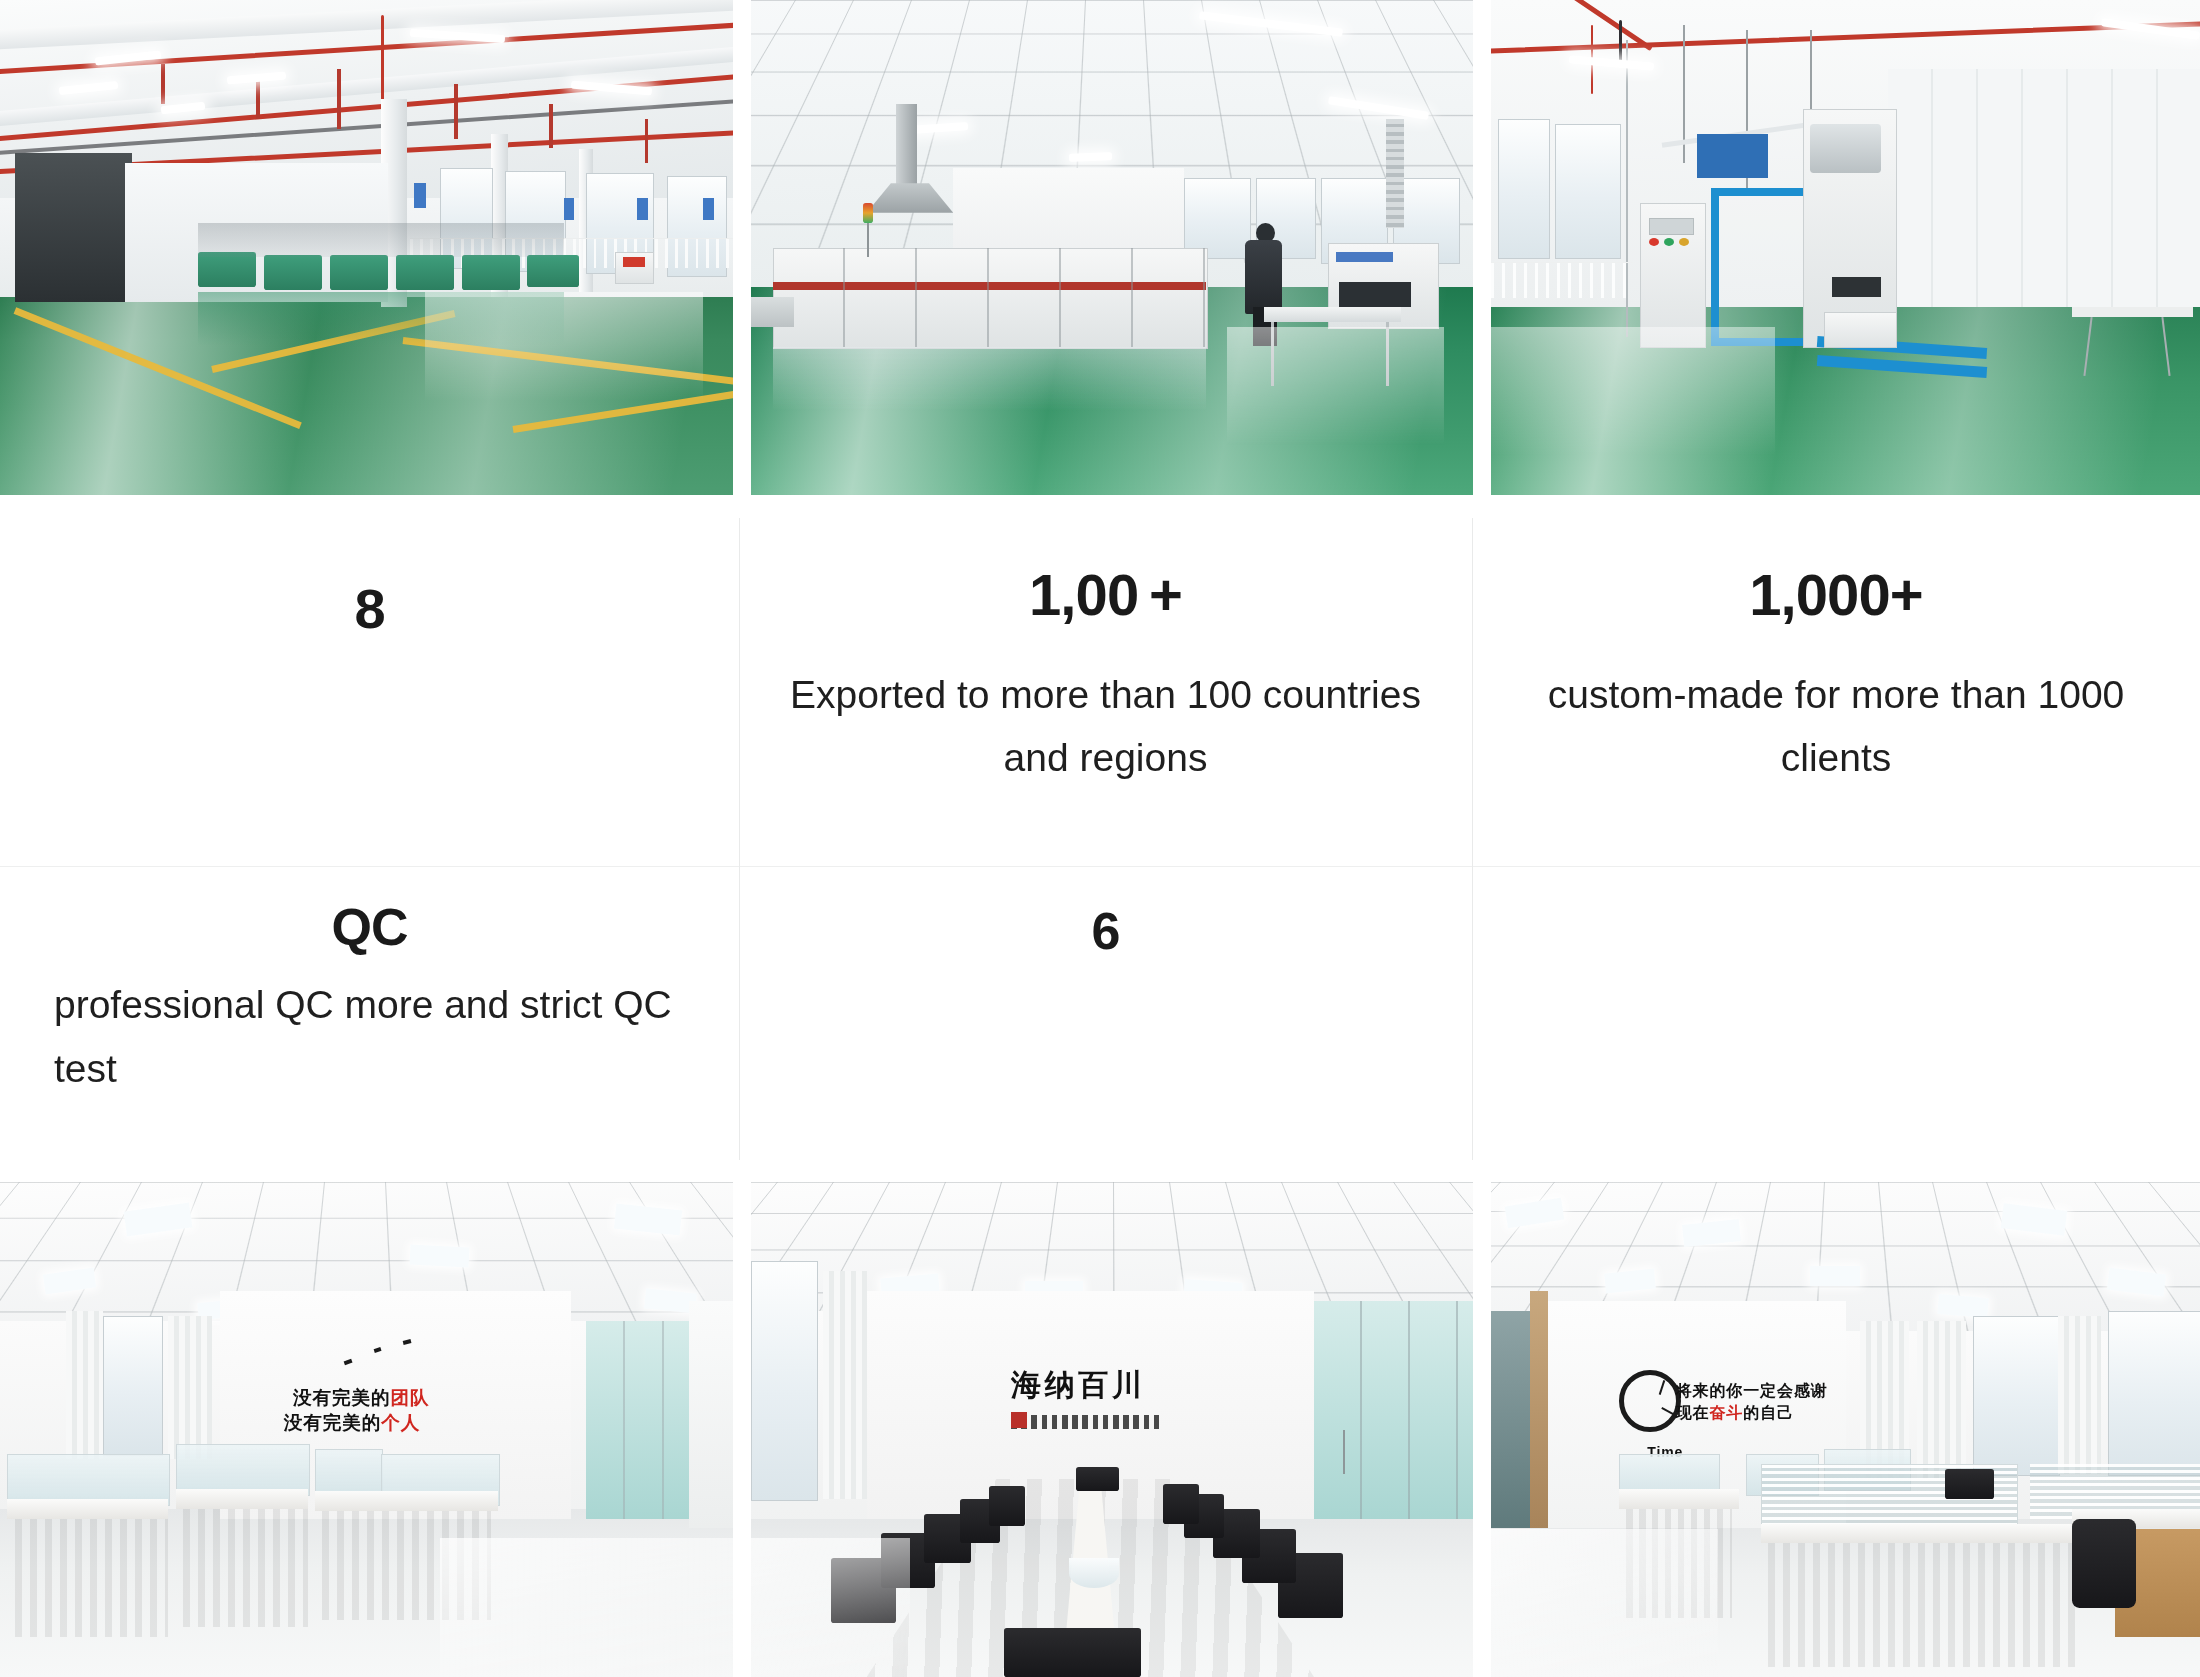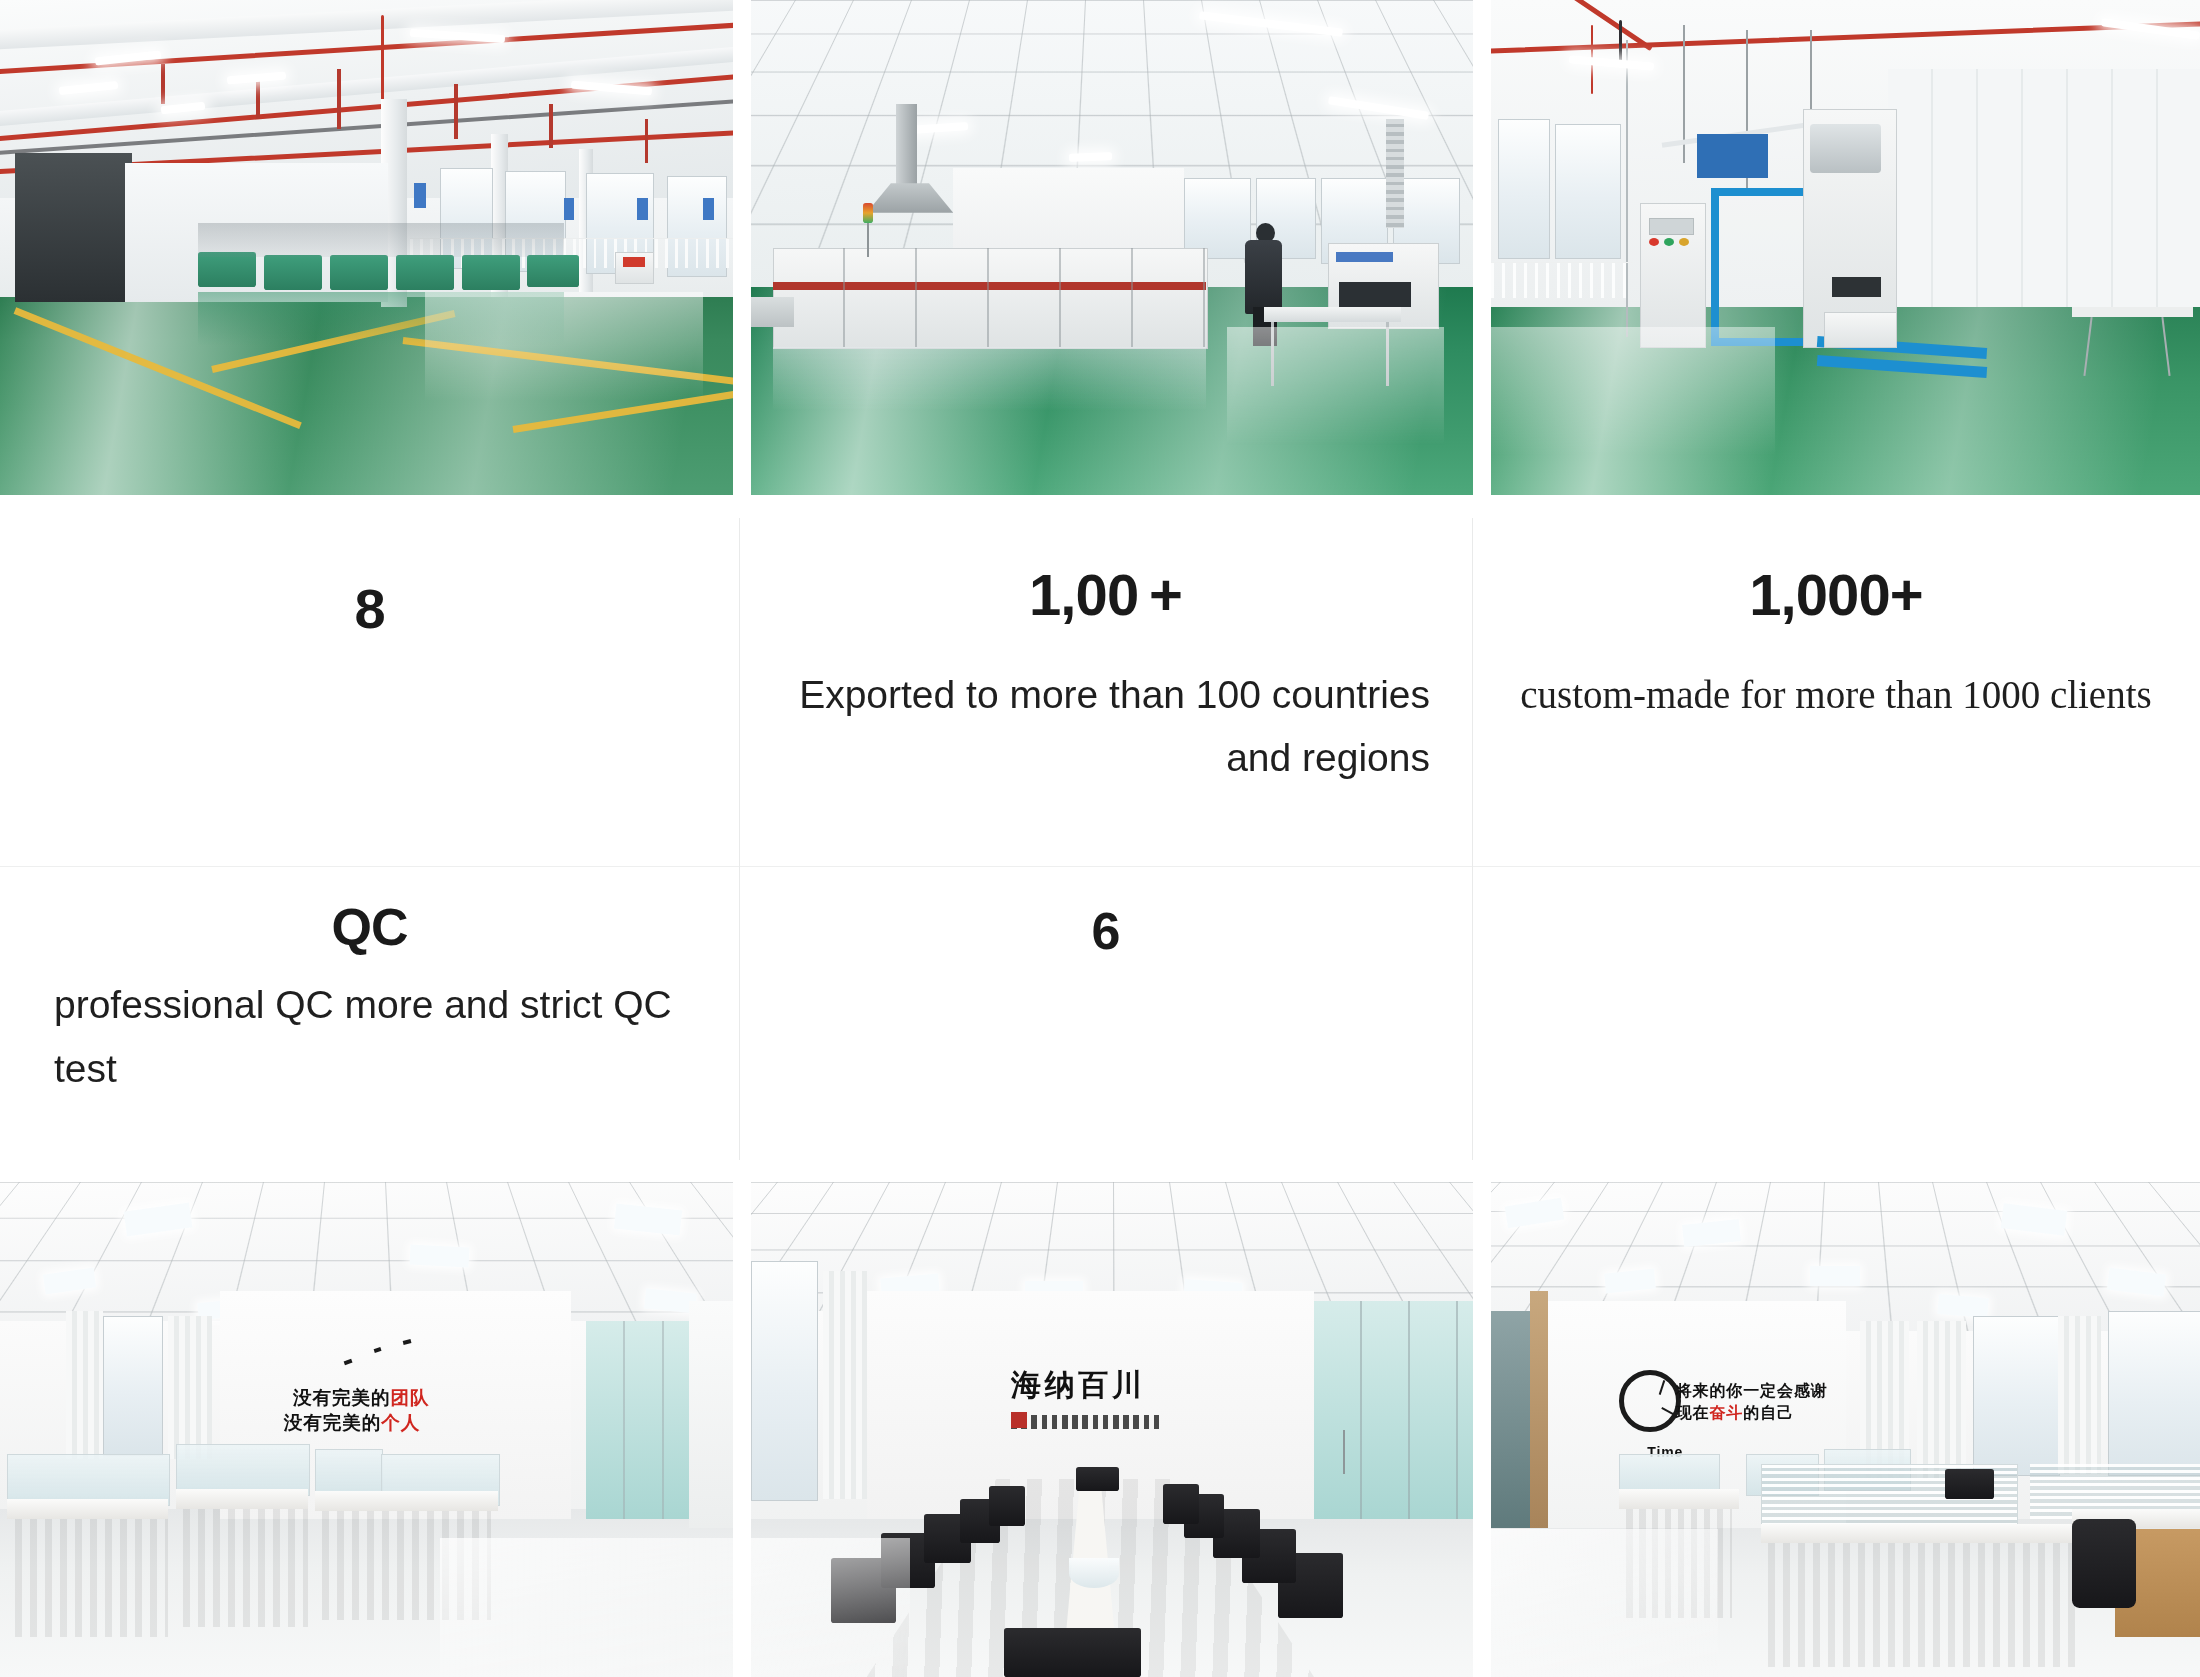--- a/index.html
+++ b/index.html
@@ -265,26 +265,26 @@
     <div class="stats-row r1">
       <div class="vdiv" style="left:739px;"></div>
       <div class="vdiv" style="left:1472px;"></div>
 
       <div class="cell c-a">
         <div class="stat-num big" style="margin-top:63px;">8</div>
       </div>
 
       <div class="cell c-b">
         <div class="stat-num huge" style="margin-top:48px;">1,00 +</div>
-        <div class="stat-desc" style="margin-top:39px;max-width:649px;text-align:right;">Exported to more than 100 countries and regions</div>
+        <div class="stat-desc" style="margin-top:39px;max-width:649px;">Exported to more than 100 countries and regions</div>
       </div>
 
       <div class="cell c-c">
         <div class="stat-num huge" style="margin-top:48px;">1,000+</div>
-        <div class="stat-desc" style="margin-top:39px;max-width:668px;font-family:Liberation Serif, serif;">custom-made for more than 1000 clients</div>
+        <div class="stat-desc" style="margin-top:39px;max-width:668px;">custom-made for more than 1000 clients</div>
       </div>
     </div>
 
     <div class="stats-row r2">
       <div class="vdiv" style="left:739px;"></div>
       <div class="vdiv" style="left:1472px;"></div>
 
       <div class="cell c-a" style="padding-left:54px;padding-right:54px;">
         <div class="stat-num big" style="margin-top:35px;font-size:52px;">QC</div>
         <div class="stat-desc left" style="margin-top:20.4px;">professional QC more and strict QC test</div>

